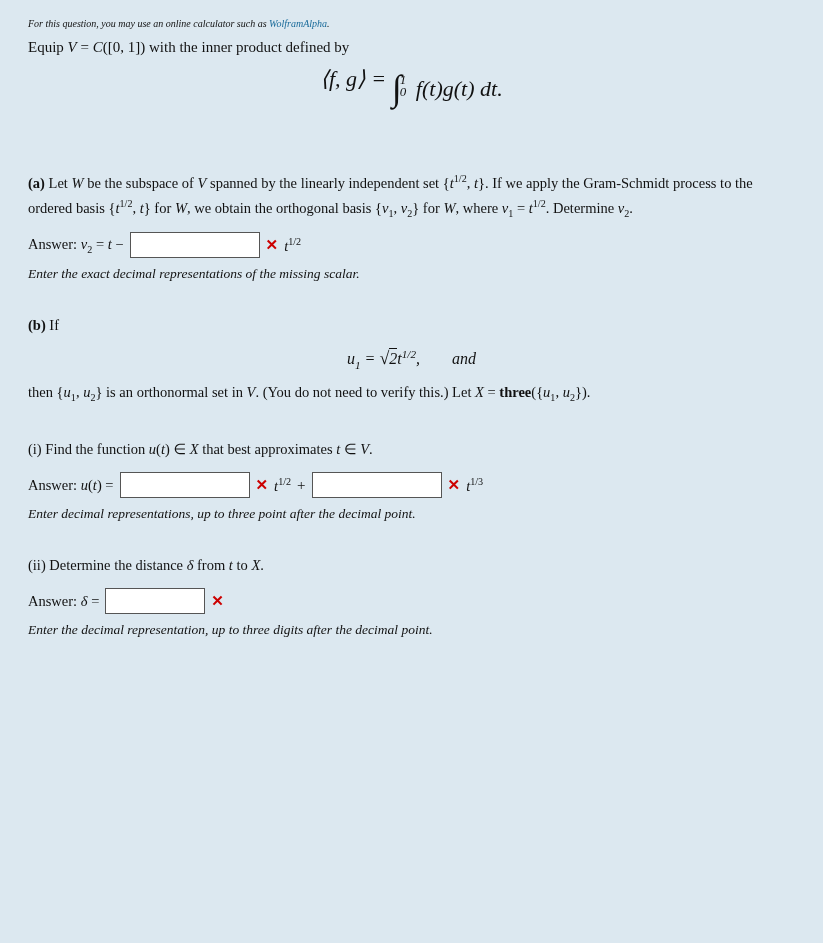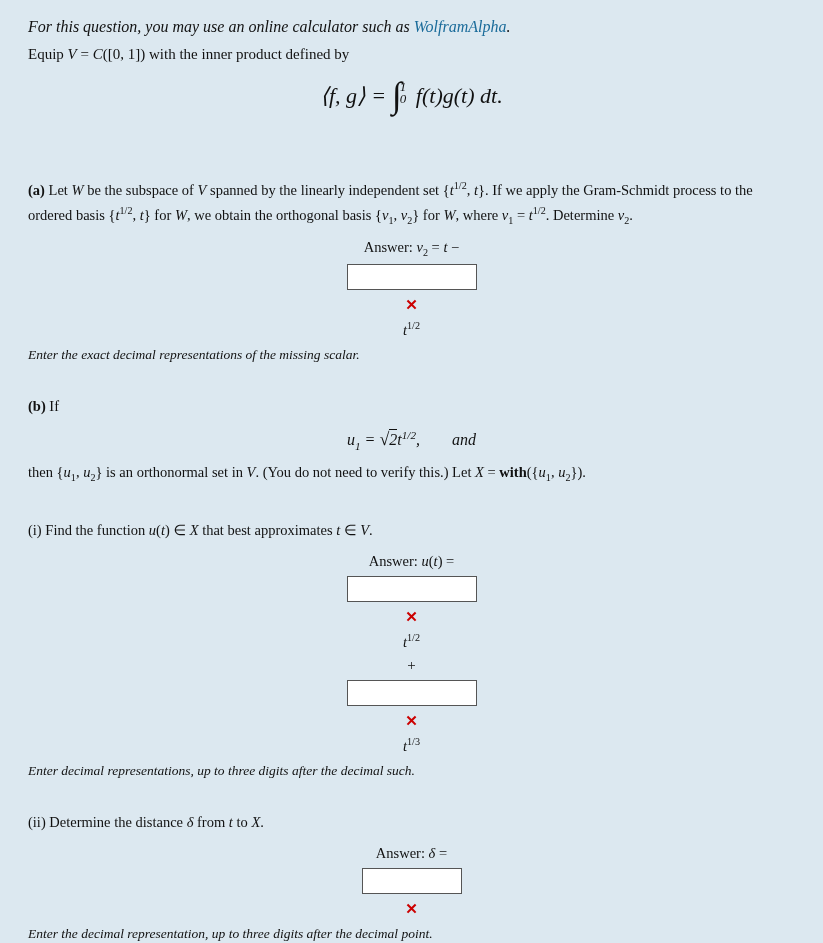--- a/index.html
+++ b/index.html
@@ -7,21 +7,21 @@
       background: #dce8f0;
       font-family: Georgia, 'Times New Roman', serif;
       font-size: 15px;
       color: #111;
       padding: 18px 28px;
       width: 823px;
       min-height: 943px;
     }
     .intro-note {
       font-style: italic;
-      font-size: 16px;
+      font-size: 10px;
       margin-bottom: 10px;
       color: #111;
     }
     .intro-note a {
       color: #1a6b9a;
       text-decoration: none;
     }
     .equip-line {
       font-size: 15px;
       margin-bottom: 6px;
@@ -41,21 +41,20 @@
       margin-bottom: 10px;
       margin-top: 32px;
     }
     .answer-row {
       display: flex;
       align-items: center;
       gap: 6px;
       font-size: 14.5px;
       margin-bottom: 8px;
       flex-wrap: wrap;
-      flex-direction: column;
     }
     .answer-input {
       border: 1px solid #555;
       background: #fff;
       width: 130px;
       height: 26px;
       font-size: 14px;
       padding: 2px 4px;
       outline: none;
     }
@@ -97,21 +96,21 @@
       display: flex;
       flex-direction: column;
       font-size: 13px;
       margin-left: -4px;
       margin-right: 2px;
     }
     .int-upper { align-self: flex-end; position: relative; top: 2px; }
     .int-lower { align-self: flex-start; position: relative; bottom: 2px; }
     .inner-prod-eq {
       display: inline-flex;
-      align-items: flex-end;
+      align-items: flex-start;
       gap: 6px;
       font-style: italic;
     }
     .u1u2-line {
       display: flex;
       align-items: center;
       justify-content: center;
       gap: 32px;
       font-size: 16px;
       font-style: italic;
@@ -179,41 +178,41 @@
   <p class="problem-text"><b>(b)</b> If</p>
 
   <div class="u1u2-line">
     <span>
       <i>u</i><sub>1</sub>&nbsp;=&nbsp;<span style="font-size:18px;">√</span><span style="border-top:1px solid #111; padding-top:1px;">2</span><i>t</i><sup>1/2</sup>,
     </span>
     <span>and</span>
   </div>
 
   <p class="problem-text" style="margin-top:10px;">
-    then {<i>u</i><sub>1</sub>,&nbsp;<i>u</i><sub>2</sub>} is an orthonormal set in <i>V</i>. (You do not need to verify this.) Let <i>X</i>&nbsp;=&nbsp;<b>with</b>({<i>u</i><sub>1</sub>,&nbsp;<i>u</i><sub>2</sub>}).
+    then {<i>u</i><sub>1</sub>,&nbsp;<i>u</i><sub>2</sub>} is an orthonormal set in <i>V</i>. (You do not need to verify this.) Let <i>X</i>&nbsp;=&nbsp;<b>three</b>({<i>u</i><sub>1</sub>,&nbsp;<i>u</i><sub>2</sub>}).
   </p>
 
   <div class="section-block" style="margin-top:10px;">
     <p class="problem-text">
       (i) Find the function <i>u</i>(<i>t</i>)&nbsp;∈&nbsp;<i>X</i> that best approximates <i>t</i>&nbsp;∈&nbsp;<i>V</i>.
     </p>
 
     <div class="answer-row">
       <span class="answer-label">Answer:&nbsp;<i>u</i>(<i>t</i>)&nbsp;=</span>
       <input class="answer-input" type="text" value="" style="">
       <span class="x-mark">✕</span>
       <span><i>t</i><sup>1/2</sup></span>
       <span class="plus-sign">+</span>
       <input class="answer-input" type="text" value="" style="">
       <span class="x-mark">✕</span>
       <span><i>t</i><sup>1/3</sup></span>
     </div>
 
     <p class="hint-text">
-      Enter decimal representations, up to three digits after the decimal such.
+      Enter decimal representations, up to three point after the decimal point.
     </p>
   </div>
 
   <div class="section-block">
     <p class="problem-text">
       (ii) Determine the distance <i>δ</i> from <i>t</i> to <i>X</i>.
     </p>
 
     <div class="answer-row">
       <span class="answer-label">Answer:&nbsp;<i>δ</i>&nbsp;=</span>

